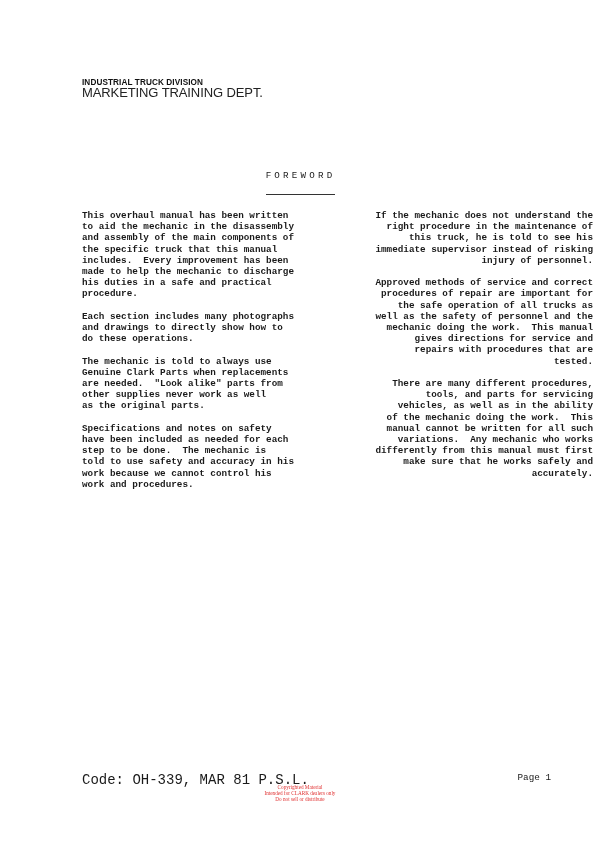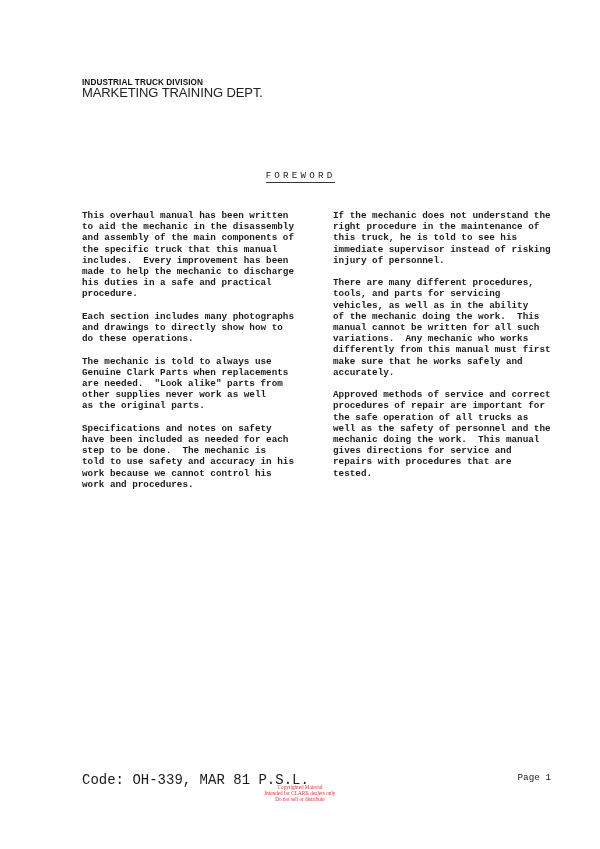--- a/index.html
+++ b/index.html
@@ -2,24 +2,24 @@
 <html><head>
   <meta charset="utf-8">
   <style>
     html, body { margin: 0; padding: 0; background: #ffffff; }
     body { width: 600px; height: 849px; position: relative; overflow: hidden; }
     .page { position: absolute; left: 0; top: 0; width: 600px; height: 849px; background: #fff; }
     .header { position: absolute; left: 82px; top: 77px; }
     .division { font-family: "Liberation Sans", sans-serif; font-weight: bold; font-size: 8.2px; color: #111; letter-spacing: 0.1px; line-height: 11px; white-space: nowrap; }
     .dept { font-family: "Liberation Sans", sans-serif; font-size: 13px; color: #222; line-height: 10px; white-space: nowrap; letter-spacing: -0.1px; }
     .title { position: absolute; left: 0; width: 600px; top: 164px; text-align: center; }
-    .title span { font-family: "Liberation Mono", monospace; font-size: 9.2px; color: #222; letter-spacing: 3.2px; border-bottom: 1px solid #333; padding-bottom: 1px; margin-left: 1px; }
+    .title span { font-family: "Liberation Mono", monospace; font-size: 9.2px; color: #222; letter-spacing: 3.2px; border-bottom: 1px solid #333; padding-bottom: 13px; margin-left: 1px; }
     .col { position: absolute; top: 210px; width: 245px; }
     .col-left { left: 82px; }
-    .col-right { left: 333px; }
+    .col-right { left: 348px; text-align: right; }
     .para { font-family: "Liberation Mono", monospace; font-size: 9.3px; line-height: 11.2px; color: #1a1a1a; margin: 0 0 11.2px 0; white-space: pre; font-weight: bold; }
     .footer-code { position: absolute; left: 82px; top: 772px; font-family: "Liberation Mono", monospace; font-size: 14px; color: #1a1a1a; white-space: pre; }
     .footer-page { position: absolute; right: 49px; top: 772px; font-family: "Liberation Mono", monospace; font-size: 9.3px; color: #1a1a1a; white-space: pre; }
     .copyright { position: absolute; left: 0; width: 600px; top: 784px; text-align: center; font-family: "Liberation Serif", serif; font-size: 5.2px; line-height: 6.2px; color: #e03030; }
   </style>
 </head>
 <body>
 
 <div class="page">
 
@@ -56,37 +56,37 @@
 work because we cannot control his
 work and procedures.</p>
   </div>
 
   <div class="col col-right">
     <p class="para">If the mechanic does not understand the
 right procedure in the maintenance of
 this truck, he is told to see his
 immediate supervisor instead of risking
 injury of personnel.</p>
+    <p class="para">Approved methods of service and correct
+procedures of repair are important for
+the safe operation of all trucks as
+well as the safety of personnel and the
+mechanic doing the work.  This manual
+gives directions for service and
+repairs with procedures that are
+tested.</p>
     <p class="para">There are many different procedures,
 tools, and parts for servicing
 vehicles, as well as in the ability
 of the mechanic doing the work.  This
 manual cannot be written for all such
 variations.  Any mechanic who works
 differently from this manual must first
 make sure that he works safely and
 accurately.</p>
-    <p class="para">Approved methods of service and correct
-procedures of repair are important for
-the safe operation of all trucks as
-well as the safety of personnel and the
-mechanic doing the work.  This manual
-gives directions for service and
-repairs with procedures that are
-tested.</p>
   </div>
 
   <div class="footer-code">Code: OH-339, MAR 81 P.S.L.</div>
   <div class="footer-page">Page 1</div>
 
   <div class="copyright">
     <div>Copyrighted Material</div>
     <div>Intended for CLARK dealers only</div>
     <div>Do not sell or distribute</div>
   </div>

